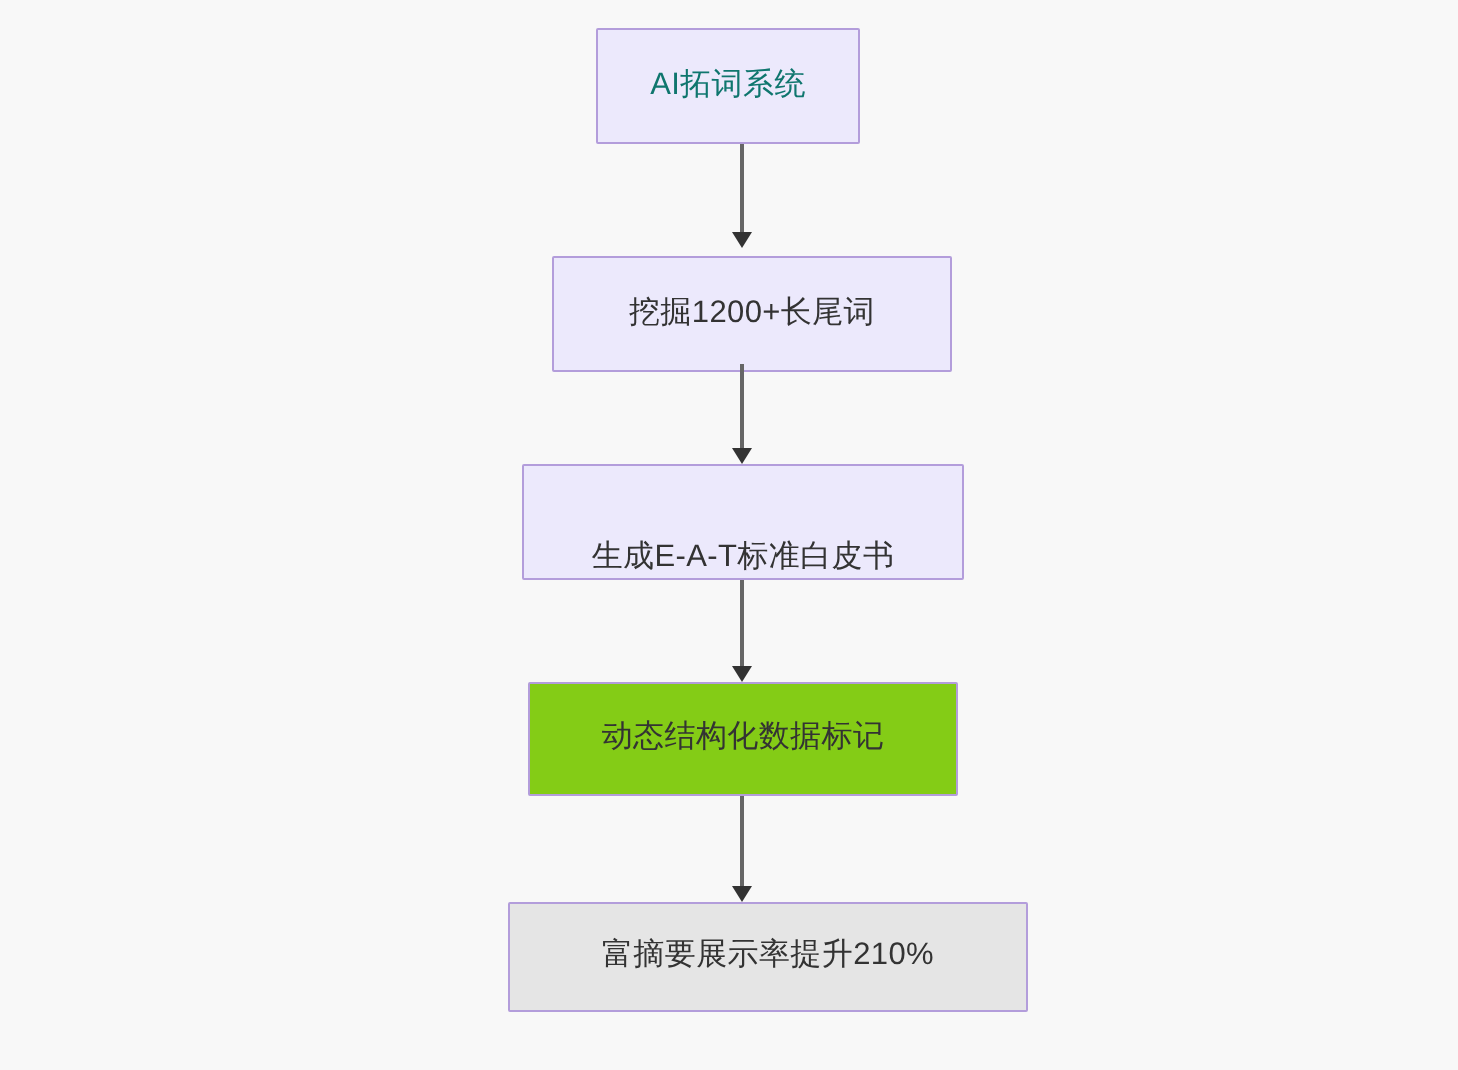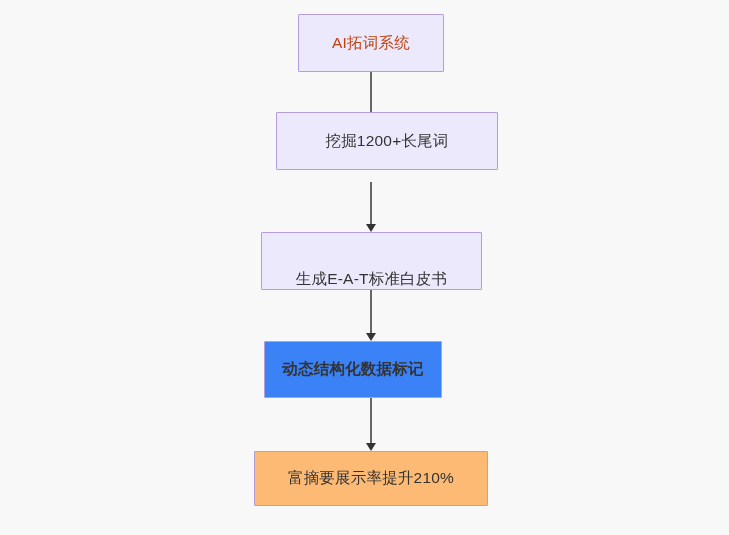--- a/index.html
+++ b/index.html
@@ -59,53 +59,53 @@
     border-left: 5px solid transparent;
     border-right: 5px solid transparent;
     border-top: 8px solid #333333;
   }
 </style>
 </head>
 <body style="background: rgb(248, 248, 248);">
 
 <div id="flowchart-canvas">
 
-  <div class="node" style="left: 298px; top: 14px; width: 146px; height: 58px; background: rgb(236, 233, 252); border-color: rgb(179, 157, 219); color: #c2410c; justify-content: center;">
+  <div class="node" style="left: 298px; top: 14px; width: 132px; height: 58px; background: rgb(236, 233, 252); border-color: rgb(179, 157, 219); color: #0f766e; justify-content: center;">
     <span class="node-label">AI拓词系统</span>
   </div>
 
   <div class="edge" style="left: 366px; top: 72px; width: 10px; height: 52px;">
     <div class="edge-line" style="height: 45px; background: rgb(102, 102, 102);"></div>
     <div class="edge-arrow" style="border-top-color: rgb(51, 51, 51);"></div>
   </div>
 
-  <div class="node" style="left: 276px; top: 112px; width: 222px; height: 58px; background: rgb(236, 233, 252); border-color: rgb(179, 157, 219); color: rgb(51, 51, 51);">
+  <div class="node" style="left: 276px; top: 128px; width: 200px; height: 58px; background: rgb(236, 233, 252); border-color: rgb(179, 157, 219); color: rgb(51, 51, 51);">
     <span class="node-label">挖掘1200+长尾词</span>
   </div>
 
   <div class="edge" style="left: 366px; top: 182px; width: 10px; height: 50px;">
     <div class="edge-line" style="height: 43px; background: rgb(102, 102, 102);"></div>
     <div class="edge-arrow" style="border-top-color: rgb(51, 51, 51);"></div>
   </div>
 
   <div class="node" style="left: 261px; top: 232px; width: 221px; height: 58px; background: rgb(236, 233, 252); border-color: rgb(179, 157, 219); color: rgb(51, 51, 51); align-items: flex-end;">
     <span class="node-label">生成E-A-T标准白皮书</span>
   </div>
 
   <div class="edge" style="left: 366px; top: 290px; width: 10px; height: 51px;">
     <div class="edge-line" style="height: 44px; background: rgb(102, 102, 102);"></div>
     <div class="edge-arrow" style="border-top-color: rgb(51, 51, 51);"></div>
   </div>
 
-  <div class="node" style="left: 264px; top: 341px; width: 178px; height: 57px; background: #3b82f6; border-color: rgb(179, 157, 219); color: rgb(51, 51, 51); font-weight: bold;">
+  <div class="node" style="left: 264px; top: 341px; width: 215px; height: 57px; background: #84cc16; border-color: rgb(179, 157, 219); color: rgb(51, 51, 51);">
     <span class="node-label">动态结构化数据标记</span>
   </div>
 
   <div class="edge" style="left: 366px; top: 398px; width: 10px; height: 53px;">
     <div class="edge-line" style="height: 46px; background: rgb(102, 102, 102);"></div>
     <div class="edge-arrow" style="border-top-color: rgb(51, 51, 51);"></div>
   </div>
 
-  <div class="node" style="left: 254px; top: 451px; width: 234px; height: 55px; background: #fdba74; border-color: rgb(179, 157, 219); color: rgb(51, 51, 51);">
+  <div class="node" style="left: 254px; top: 451px; width: 260px; height: 55px; background: #e5e5e5; border-color: rgb(179, 157, 219); color: rgb(51, 51, 51);">
     <span class="node-label">富摘要展示率提升210%</span>
   </div>
 
 </div>
 
 </body></html>

